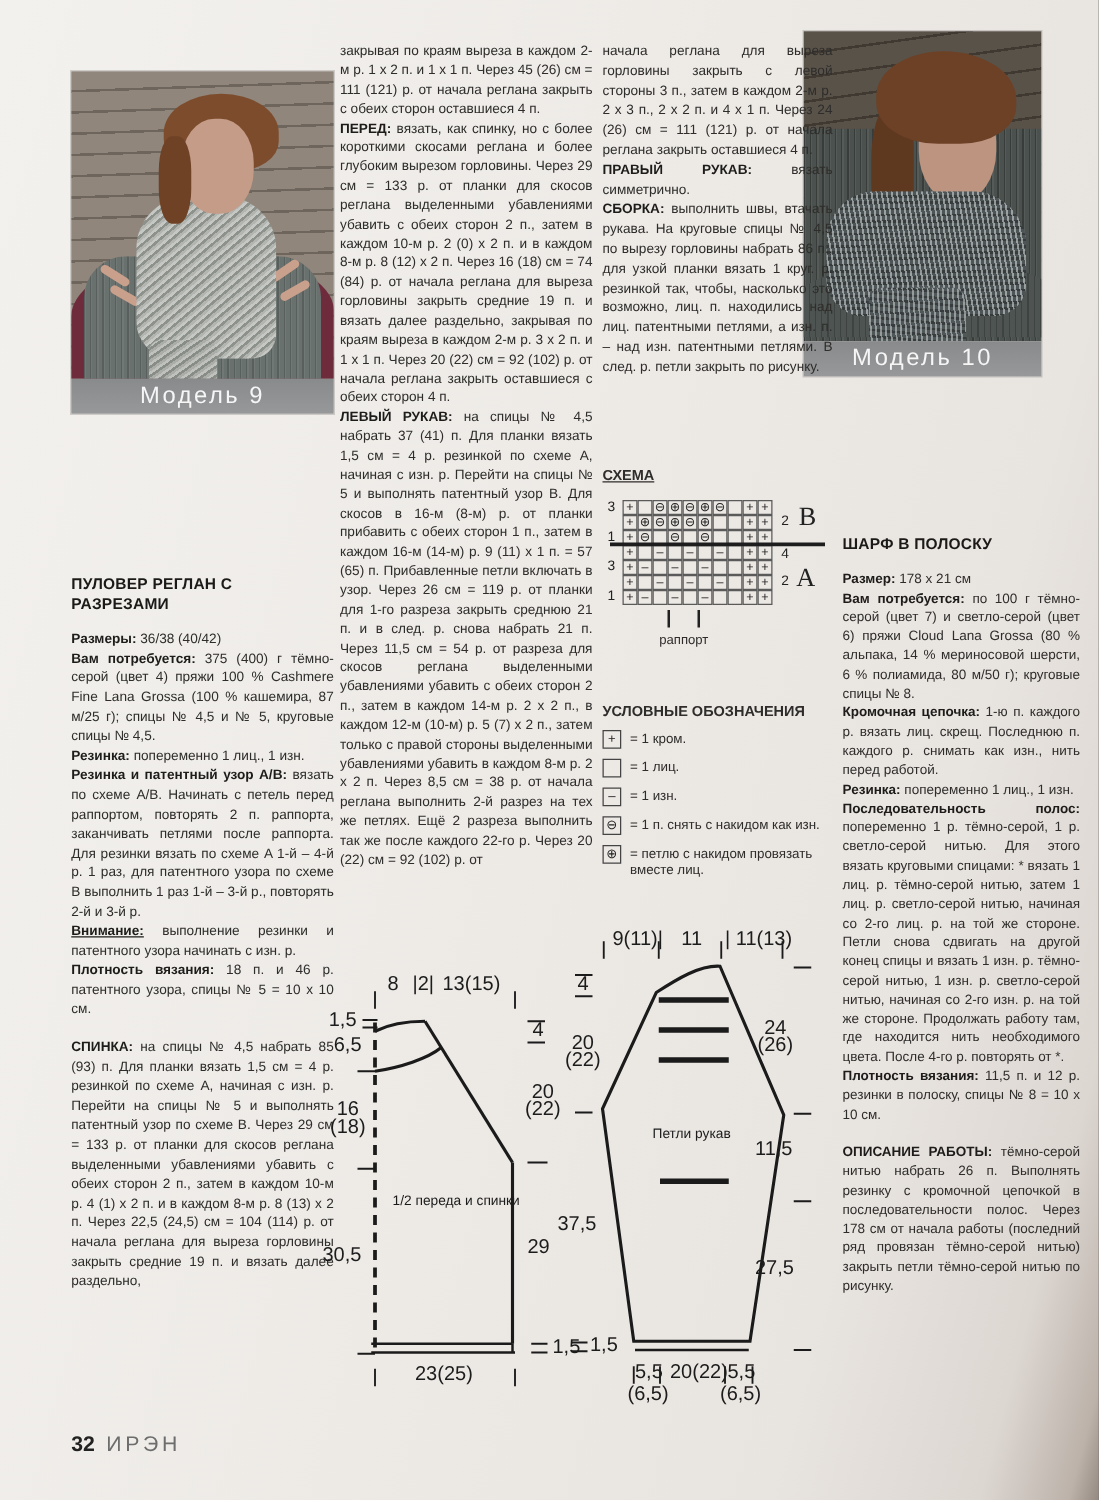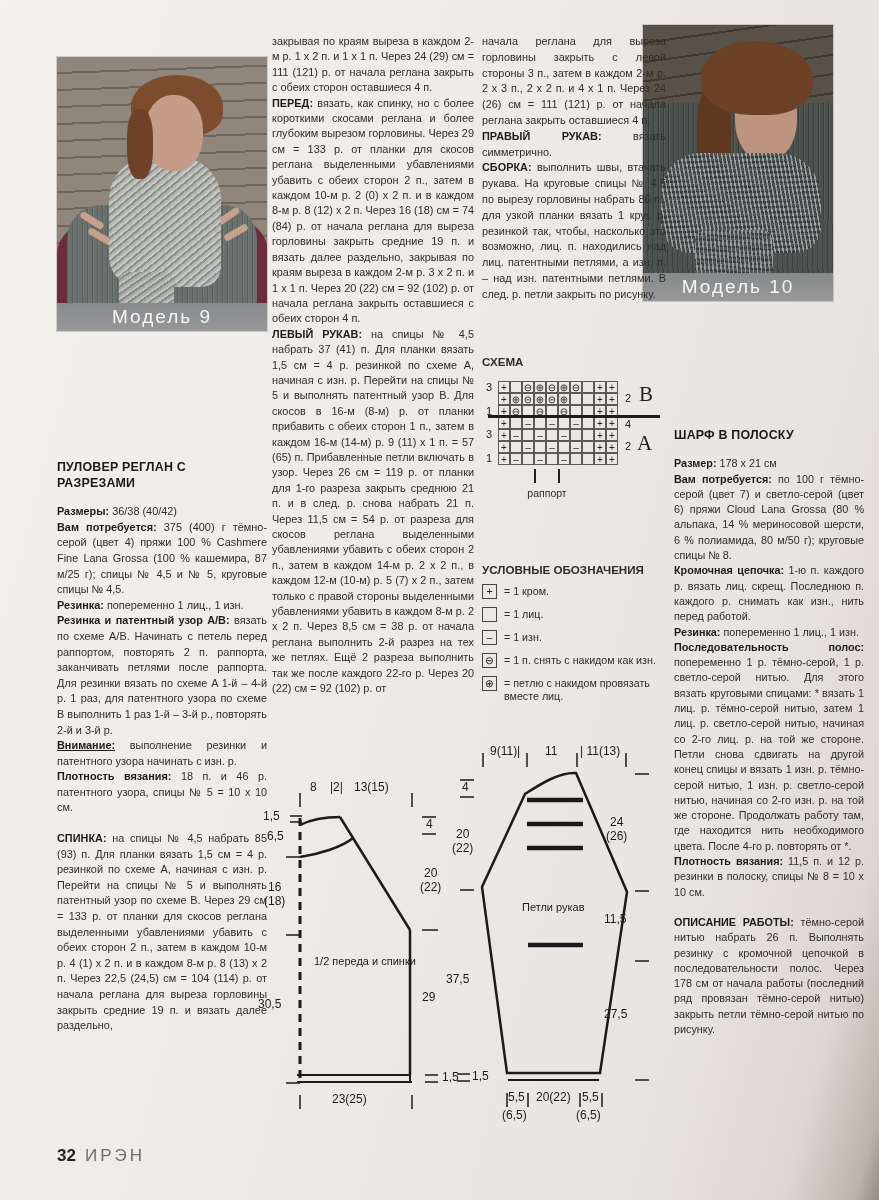--- a/index.html
+++ b/index.html
@@ -44,39 +44,39 @@
   .p2-shoulder{position:absolute;left:-6px;top:185px;width:205px;height:60px;background:#4e5451;border-radius:50% 40% 0 0;
     background-image:repeating-linear-gradient(90deg,rgba(0,0,0,.2) 0 1px,rgba(0,0,0,0) 1px 5px);}
   .p2-scarf{position:absolute;left:18px;top:128px;width:160px;height:100px;background:#4e5557;border-radius:40px 44px 26px 30px;
     background-image:repeating-linear-gradient(80deg,rgba(220,224,222,.55) 0 1.5px,rgba(0,0,0,0) 1.5px 4px),repeating-linear-gradient(0deg,rgba(30,33,34,.5) 0 2px,rgba(0,0,0,0) 2px 5px);}
   .p2-scarf-tail{position:absolute;left:52px;top:205px;width:78px;height:115px;background:#505759;border-radius:12px 12px 24px 18px;
     background-image:repeating-linear-gradient(85deg,rgba(220,224,222,.5) 0 1.5px,rgba(0,0,0,0) 1.5px 4px),repeating-linear-gradient(5deg,rgba(30,33,34,.5) 0 2px,rgba(0,0,0,0) 2px 5px);}
   .p2-face{position:absolute;left:92px;top:48px;width:62px;height:88px;background:#bd9480;border-radius:46%;}
   .p2-hair{position:absolute;left:58px;top:16px;width:112px;height:74px;background:#6d4126;border-radius:48% 52% 40% 44%;}
   .p2-hair2{position:absolute;left:54px;top:60px;width:34px;height:110px;background:#5f3820;border-radius:40% 30% 30% 45%;}
   
-  .schema{position:absolute;left:482px;top:355px;width:186px;height:190px;}
+  .schema{position:absolute;left:482px;top:374px;width:186px;height:190px;text-decoration:underline;}
   .schema-title{font-size:11.6px;font-weight:bold;margin:0;}
   .chart-grid{position:absolute;left:16px;top:26px;display:grid;grid-template-columns:repeat(10,12px);grid-auto-rows:12px;}
   .cell{border:0.5px solid #5a5a5a;font-size:10px;line-height:11px;text-align:center;color:#222;}
   .chart-baseline{position:absolute;left:6px;top:60px;width:172px;height:2.5px;background:#1d1d1d;}
   .chart-lab{position:absolute;font-size:11px;color:#222;}
   .chart-big{position:absolute;font-size:21px;color:#222;font-family:"Liberation Serif",serif;}
   .rapport-tick{position:absolute;width:2px;height:14px;background:#222;top:114px;}
   .rapport-label{position:absolute;left:22px;top:132px;width:86px;text-align:center;font-size:10.5px;}
   
   .legend{position:absolute;left:482px;top:563px;width:188px;}
   .legend-title{font-size:11.6px;font-weight:bold;margin:0 0 4px 0;}
   .legend-item{display:flex;align-items:flex-start;margin-top:8px;}
   .sym{flex:0 0 13px;width:13px;height:13px;border:1px solid #444;font-size:10.5px;line-height:12px;text-align:center;margin-right:7px;color:#222;}
   .legend-text{font-size:10.7px;line-height:13px;padding-top:1px;}
   
   .diagrams{position:absolute;left:250px;top:733px;width:420px;height:424px;}
   .diagrams svg{position:absolute;left:0;top:0;}
-  .dim{position:absolute;font-size:12px;line-height:13.5px;color:#1c1c1c;white-space:pre-line;text-align:center;}
+  .dim{position:absolute;font-size:16px;line-height:13.5px;color:#1c1c1c;white-space:pre-line;text-align:center;}
   .piece-name{position:absolute;font-size:11px;color:#1c1c1c;}
   
   .footer{position:absolute;left:57px;top:1146px;display:flex;align-items:baseline;}
   .page-num{font-size:17px;font-weight:bold;color:#222;}
   .brand{font-size:17px;color:#6d6d6d;letter-spacing:3px;margin-left:9px;}
 </style>
 </head>
 <body>
 
 <div class="page">
@@ -120,21 +120,21 @@
     <p class="para"><b>Размеры:</b> <span>36/38 (40/42)</span></p>
     <p class="para"><b>Вам потребуется:</b> <span>375 (400) г тёмно-серой (цвет 4) пряжи 100 % Cashmere Fine Lana Grossa (100 % кашемира, 87 м/25 г); спицы № 4,5 и № 5, круговые спицы № 4,5.</span></p>
     <p class="para"><b>Резинка:</b> <span>попеременно 1 лиц., 1 изн.</span></p>
     <p class="para"><b>Резинка и патентный узор A/B:</b> <span>вязать по схеме A/B. Начинать с петель перед раппортом, повторять 2 п. раппорта, заканчивать петлями после раппорта. Для резинки вязать по схеме A 1-й – 4-й р. 1 раз, для патентного узора по схеме B выполнить 1 раз 1-й – 3-й р., повторять 2-й и 3-й р.</span></p>
     <p class="para u"><b>Внимание:</b> <span>выполнение резинки и патентного узора начинать с изн. р.</span></p>
     <p class="para"><b>Плотность вязания:</b> <span>18 п. и 46 р. патентного узора, спицы № 5 = 10 х 10 см.</span></p>
     <p class="para gap"><b>СПИНКА:</b> <span>на спицы № 4,5 набрать 85 (93) п. Для планки вязать 1,5 см = 4 р. резинкой по схеме A, начиная с изн. р. Перейти на спицы № 5 и выполнять патентный узор по схеме B. Через 29 см = 133 р. от планки для скосов реглана выделенными убавлениями убавить с обеих сторон 2 п., затем в каждом 10-м р. 4 (1) х 2 п. и в каждом 8-м р. 8 (13) х 2 п. Через 22,5 (24,5) см = 104 (114) р. от начала реглана для выреза горловины закрыть средние 19 п. и вязать далее раздельно,</span></p>
   </div>
 
   <div class="col col2">
-    <p class="para"><span>закрывая по краям выреза в каждом 2-м р. 1 х 2 п. и 1 х 1 п. Через 24 (29) см = 111 (121) р. от начала реглана закрыть с обеих сторон оставшиеся 4 п.</span></p>
+    <p class="para"><span>закрывая по краям выреза в каждом 2-м р. 1 х 2 п. и 1 х 1 п. Через 45 (26) см = 111 (121) р. от начала реглана закрыть с обеих сторон оставшиеся 4 п.</span></p>
     <p class="para"><b>ПЕРЕД:</b> <span>вязать, как спинку, но с более короткими скосами реглана и более глубоким вырезом горловины. Через 29 см = 133 р. от планки для скосов реглана выделенными убавлениями убавить с обеих сторон 2 п., затем в каждом 10-м р. 2 (0) х 2 п. и в каждом 8-м р. 8 (12) х 2 п. Через 16 (18) см = 74 (84) р. от начала реглана для выреза горловины закрыть средние 19 п. и вязать далее раздельно, закрывая по краям выреза в каждом 2-м р. 3 х 2 п. и 1 х 1 п. Через 20 (22) см = 92 (102) р. от начала реглана закрыть оставшиеся с обеих сторон 4 п.</span></p>
     <p class="para"><b>ЛЕВЫЙ РУКАВ:</b> <span>на спицы № 4,5 набрать 37 (41) п. Для планки вязать 1,5 см = 4 р. резинкой по схеме A, начиная с изн. р. Перейти на спицы № 5 и выполнять патентный узор B. Для скосов в 16-м (8-м) р. от планки прибавить с обеих сторон 1 п., затем в каждом 16-м (14-м) р. 9 (11) х 1 п. = 57 (65) п. Прибавленные петли включать в узор. Через 26 см = 119 р. от планки для 1-го разреза закрыть среднюю 21 п. и в след. р. снова набрать 21 п. Через 11,5 см = 54 р. от разреза для скосов реглана выделенными убавлениями убавить с обеих сторон 2 п., затем в каждом 14-м р. 2 х 2 п., в каждом 12-м (10-м) р. 5 (7) х 2 п., затем только с правой стороны выделенными убавлениями убавить в каждом 8-м р. 2 х 2 п. Через 8,5 см = 38 р. от начала реглана выполнить 2-й разрез на тех же петлях. Ещё 2 разреза выполнить так же после каждого 22-го р. Через 20 (22) см = 92 (102) р. от</span></p>
   </div>
 
   <div class="col col3">
     <p class="para"><span>начала реглана для выреза горловины закрыть с левой стороны 3 п., затем в каждом 2-м р. 2 х 3 п., 2 х 2 п. и 4 х 1 п. Через 24 (26) см = 111 (121) р. от начала реглана закрыть оставшиеся 4 п.</span></p>
     <p class="para"><b>ПРАВЫЙ РУКАВ:</b> <span>вязать симметрично.</span></p>
     <p class="para"><b>СБОРКА:</b> <span>выполнить швы, втачать рукава. На круговые спицы № 4,5 по вырезу горловины набрать 86 п., для узкой планки вязать 1 круг. р. резинкой так, чтобы, насколько это возможно, лиц. п. находились над лиц. патентными петлями, а изн. п. – над изн. патентными петлями. В след. р. петли закрыть по рисунку.</span></p>
   </div>
 

